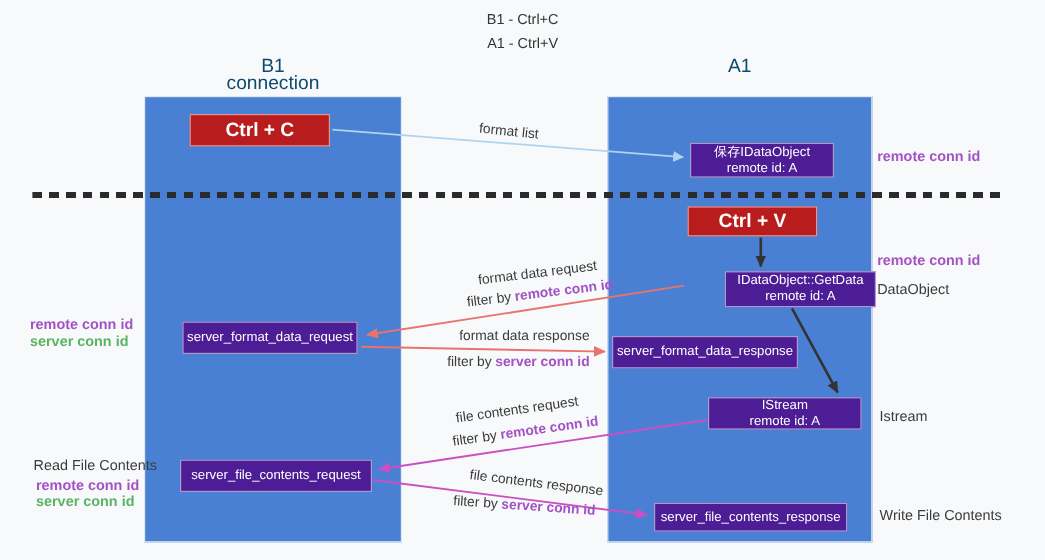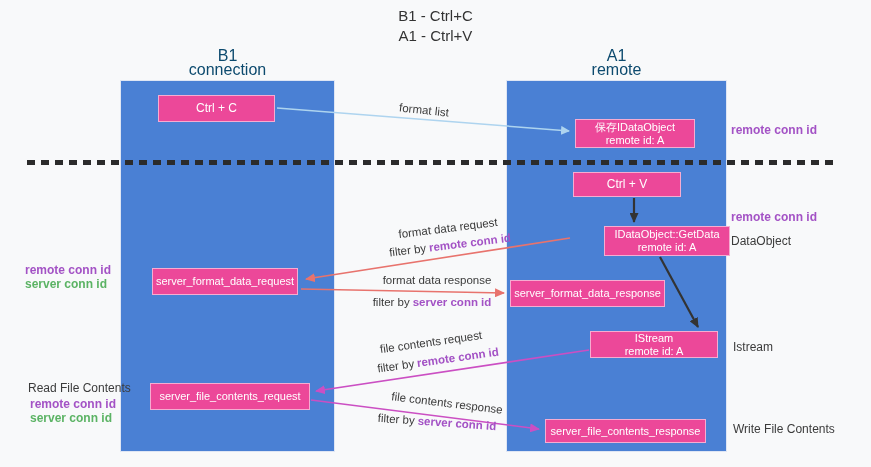--- a/index.html
+++ b/index.html
@@ -2,30 +2,30 @@
 <html><head>
 <meta charset="utf-8">
 <style>
   html,body{margin:0;padding:0;background:#eef0f2;}
   .canvas{
     position:relative;width:871px;height:467px;margin:0 auto;
     background:#f8f9fa;overflow:hidden;
     font-family:"Liberation Sans", sans-serif;color:#3d3d3d;
   }
   .title{position:absolute;top:6px;left:0;width:100%;text-align:center;
-    font-size:15px;line-height:20px;color:#333;}
+    font-size:12px;line-height:20px;color:#333;}
   .lane-header{position:absolute;top:49px;text-align:center;font-size:16px;line-height:14px;color:#0c4a6e;}
   .lane{position:absolute;top:80px;height:372px;background:#4a80d4;border:1px solid #dfe6f4;box-sizing:border-box;}
   #lane-left{left:120px;width:215px;}
   #lane-right{left:506px;width:221px;}
   .node{position:absolute;box-sizing:border-box;color:#fff;text-align:center;
     display:flex;flex-direction:column;justify-content:center;align-items:center;
     font-size:11px;line-height:13px;border:1px solid rgba(255,255,255,0.55);}
-  .node.green{background:#ec4899;font-size:12px;}
-  .node.orange{background:#ec4899;}
+  .node.green{background:#b91c1c;font-size:16px;font-weight:bold;}
+  .node.orange{background:#4c1d95;}
   .divider{position:absolute;left:27px;top:160px;width:812px;height:5px;
     background:repeating-linear-gradient(90deg,#2b2b2b 0 8px,transparent 8px 14px);z-index:6;}
   svg.wires{position:absolute;left:0;top:0;z-index:5;pointer-events:none;}
   .mid-label{position:absolute;z-index:7;font-size:11.5px;color:#3b3b3b;white-space:nowrap;}
   .side-label{position:absolute;z-index:7;font-size:12px;white-space:nowrap;}
   .purple{color:#a352c5;font-weight:bold;}
   .greentxt{color:#5bb364;font-weight:bold;}
   .black{color:#3b3b3b;font-weight:normal;}
   .fb{margin-right:3px;}
 </style>
@@ -38,21 +38,20 @@
     <div>B1 - Ctrl+C</div>
     <div>A1 - Ctrl+V</div>
   </div>
 
   <div class="lane-header" style="left:120px;width:215px;">
     <div>B1</div>
     <div>connection</div>
   </div>
   <div class="lane-header" style="left:506px;width:221px;">
     <div>A1</div>
-    <div>remote</div>
   </div>
 
   <div class="lane" id="lane-left"></div>
   <div class="lane" id="lane-right"></div>
 
   <svg class="wires" width="871" height="467" viewBox="0 0 871 467">
     <defs>
       <marker id="ah-blue" markerWidth="9" markerHeight="9" refX="8" refY="4.5" orient="auto" markerUnits="userSpaceOnUse">
         <path d="M0,0 L9,4.5 L0,9 z" fill="#aed4ef"></path>
         </marker>

